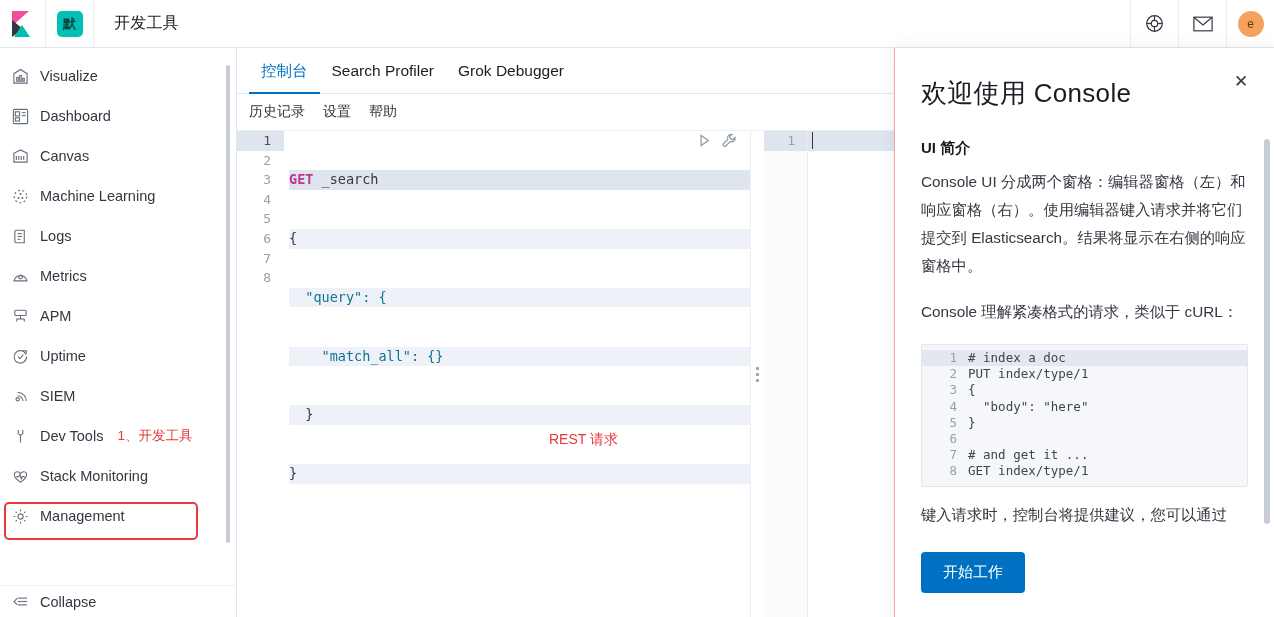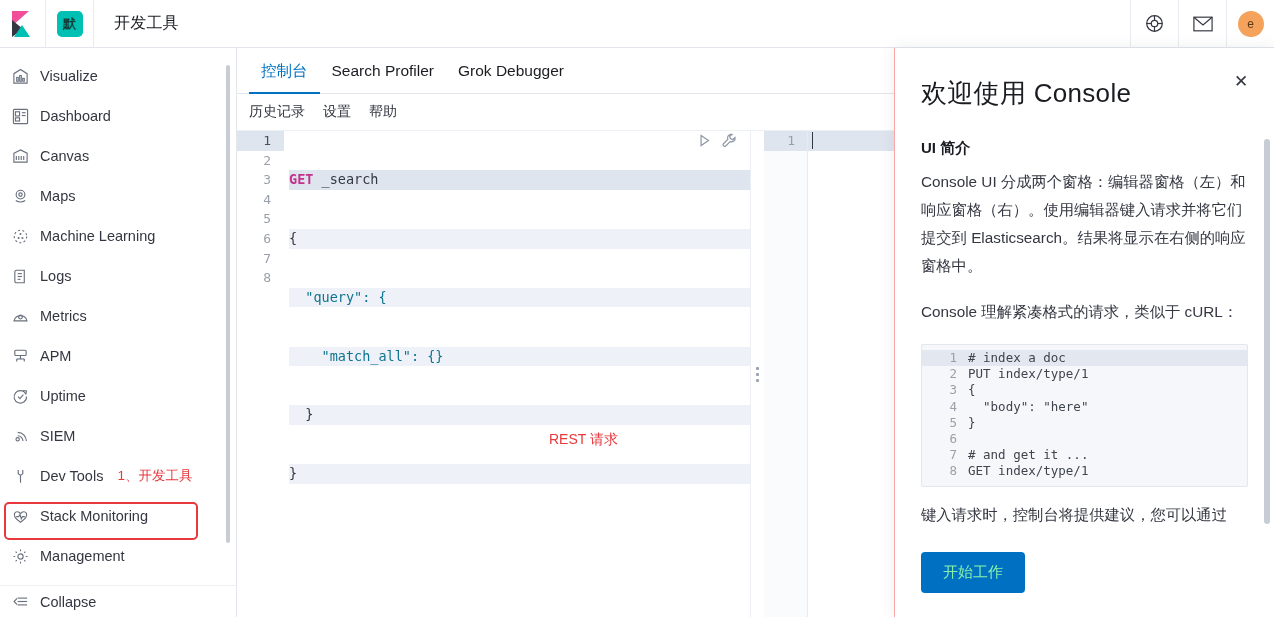--- a/index.html
+++ b/index.html
@@ -232,21 +232,21 @@
   .sn-num {
     width: 46px; text-align: right; padding-right: 11px; color: #9aa0ab;
     flex: none;
   }
   .sn-code { color: #3f444e; white-space: pre; }
   .fl-p.cut { margin-bottom: 0; }
   .flyout-foot {
     padding: 0 26px 24px 26px; background: #fff;
   }
   .primary-btn {
-    background: #0071c2; color: #86efac; border: none; border-radius: 4px;
+    background: #0071c2; color: #ffffff; border: none; border-radius: 4px;
     font-size: 15px; font-family: inherit; padding: 11px 22px;
     cursor: pointer;
   }
   .fly-scrollbar {
     position: absolute; right: 4px; top: 10px; width: 6px; height: 385px;
     background: #c8ccd4; border-radius: 3px;
   }
 </style>
 </head>
 <body>
@@ -326,30 +326,20 @@
             <path d="M2 5.5 L9 2 L16 5.5 V15 H2 Z"></path>
               <line x1="4.6" y1="8.6" x2="4.6" y2="12.6"></line>
             <line x1="7.2" y1="8.6" x2="7.2" y2="12.6"></line>
               <line x1="9.8" y1="8.6" x2="9.8" y2="12.6"></line>
             <line x1="12.4" y1="8.6" x2="12.4" y2="12.6"></line>
           </svg>
         </span>
         <span class="nav-label">Canvas</span>
       </div>
 
-      <div class="nav-item">
-        <span class="nav-ico">
-          <svg width="17" height="17" viewBox="0 0 18 18" fill="none" stroke="#69707d" stroke-width="1.2">
-            <circle cx="9" cy="7" r="4.6"></circle>
-              <circle cx="9" cy="7" r="1.8"></circle>
-            <path d="M4 13.2 Q9 16.4 14 13.2"></path>
-          </svg>
-        </span>
-        <span class="nav-label">Maps</span>
-      </div>
 
       <div class="nav-item">
         <span class="nav-ico">
           <svg width="17" height="17" viewBox="0 0 18 18" fill="none" stroke="#69707d" stroke-width="1.2">
             <circle cx="9" cy="9" r="6.6" stroke-dasharray="2.2 2.4"></circle>
             <circle cx="9" cy="6.4" r="1.1" fill="#69707d" stroke="none"></circle>
             <circle cx="7" cy="10.6" r="1.1" fill="#69707d" stroke="none"></circle>
             <circle cx="11" cy="10.6" r="1.1" fill="#69707d" stroke="none"></circle>
           </svg>
         </span>

